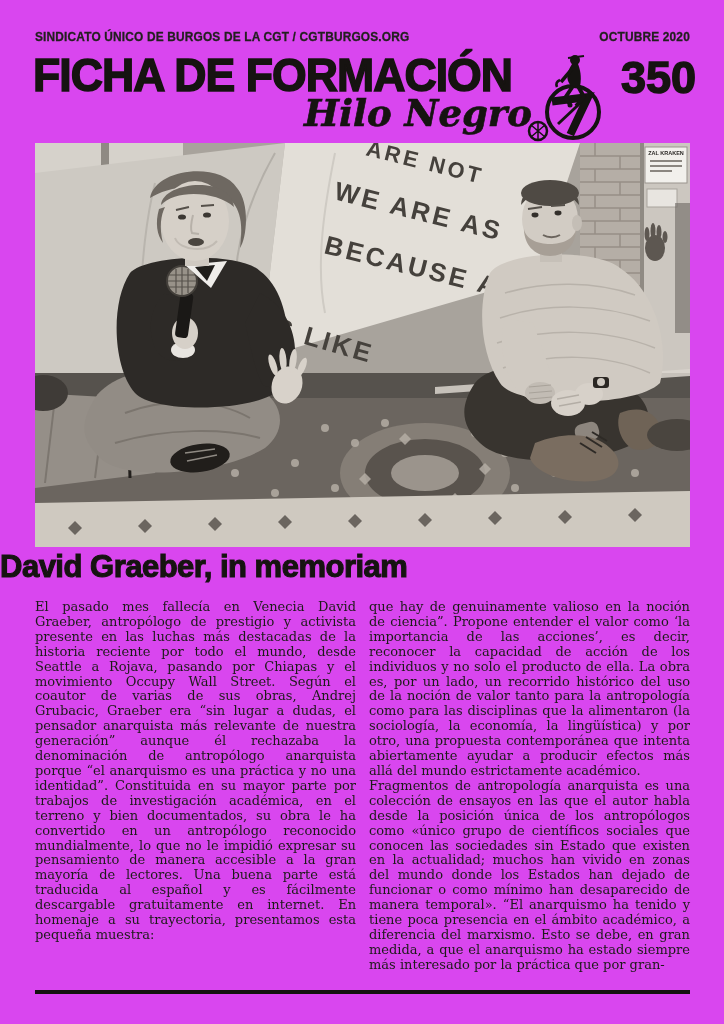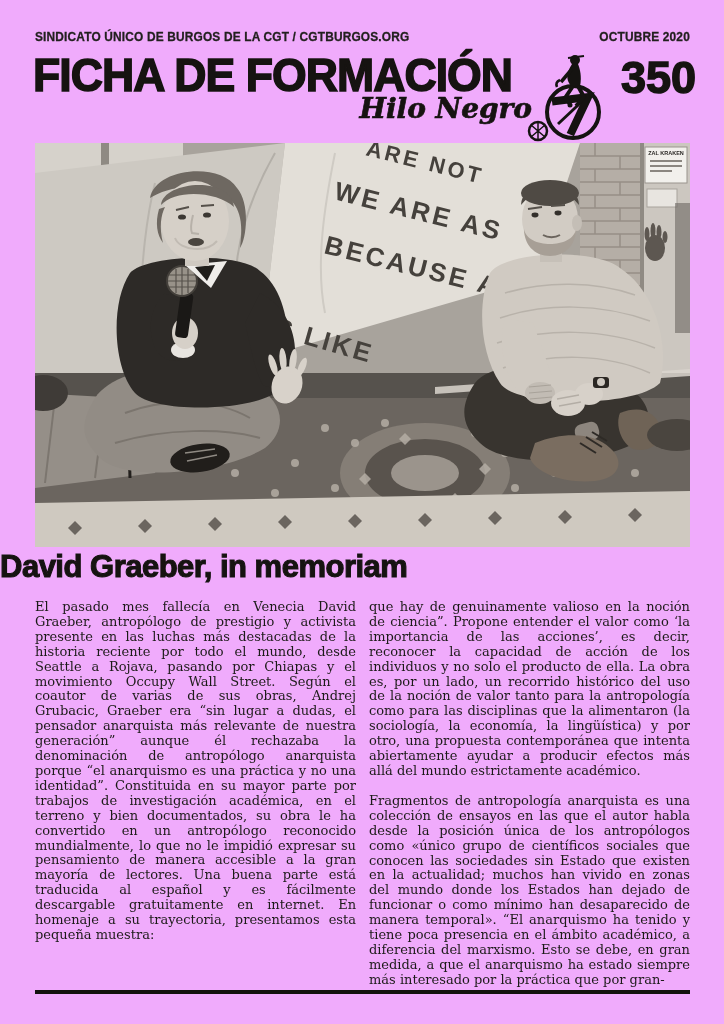--- a/index.html
+++ b/index.html
@@ -1,17 +1,17 @@
 <!DOCTYPE html>
 <html><head>
 <meta charset="utf-8">
 <style>
   html,body{margin:0;padding:0;background:#e9e9e9;}
   .page{
-    position:relative;width:724px;height:1024px;background:#f0abfc;
+    position:relative;width:724px;height:1024px;background:#d946ef;
     margin:0 auto;overflow:hidden;color:#1d1b19;
     font-family:"Liberation Sans",sans-serif;
   }
   
   .topline{
     position:absolute;top:29px;left:35px;right:34px;height:18px;
     font-weight:bold;font-size:13.5px;letter-spacing:.2px;color:#22201e;
     -webkit-text-stroke:.3px #22201e;
   }
   .topline .org{position:absolute;left:0;top:0;transform:scaleX(.88);transform-origin:left center;white-space:nowrap;}
@@ -24,39 +24,39 @@
   }
   .issue-no{
     position:absolute;top:55px;right:28px;margin:0;
     font-size:45px;line-height:1;font-weight:bold;color:#161311;
     -webkit-text-stroke:1.5px #161311;
   }
   .mast-logo{position:absolute;left:527px;top:52px;width:84px;height:92px;}
   .mast-sub{
     position:absolute;top:95px;left:0;width:532px;text-align:right;margin:0;
     font-family:"DejaVu Serif",serif;font-style:italic;font-weight:bold;
-    font-size:28px;line-height:1;color:#161311;-webkit-text-stroke:.7px #161311;
+    font-size:37px;line-height:1;color:#161311;-webkit-text-stroke:.7px #161311;
   }
   
   .photo{position:absolute;left:35px;top:143px;width:655px;height:404px;margin:0;}
   .photo svg{display:block;width:655px;height:404px;}
   .banner-word{font-family:"Liberation Sans",sans-serif;font-weight:bold;fill:#45413c;letter-spacing:3px;}
   
   .headline{
     position:absolute;top:551px;left:0;width:724px;margin:0;text-align:left;
     font-size:31px;line-height:1;font-weight:bold;letter-spacing:-.5px;
     color:#161311;-webkit-text-stroke:1.1px #161311;
   }
   .cols{position:absolute;top:600px;left:35px;width:655px;display:flex;gap:13px;}
   .col{width:321px;}
   .col p{
     margin:0;font-family:"DejaVu Serif",serif;font-size:13px;line-height:14.9px;
     text-align:justify;color:#1d1b19;
   }
-  .col p.spaced{margin-top:15px;}
+  .col p.spaced{}
   .endrule{position:absolute;left:35px;top:990px;width:655px;height:4px;background:#14110f;}
 </style>
 </head>
 <body>
 
 <div class="page">
 
   <header>
     <div class="topline">
       <span class="org">SINDICATO ÚNICO DE BURGOS DE LA CGT / CGTBURGOS.ORG</span>

